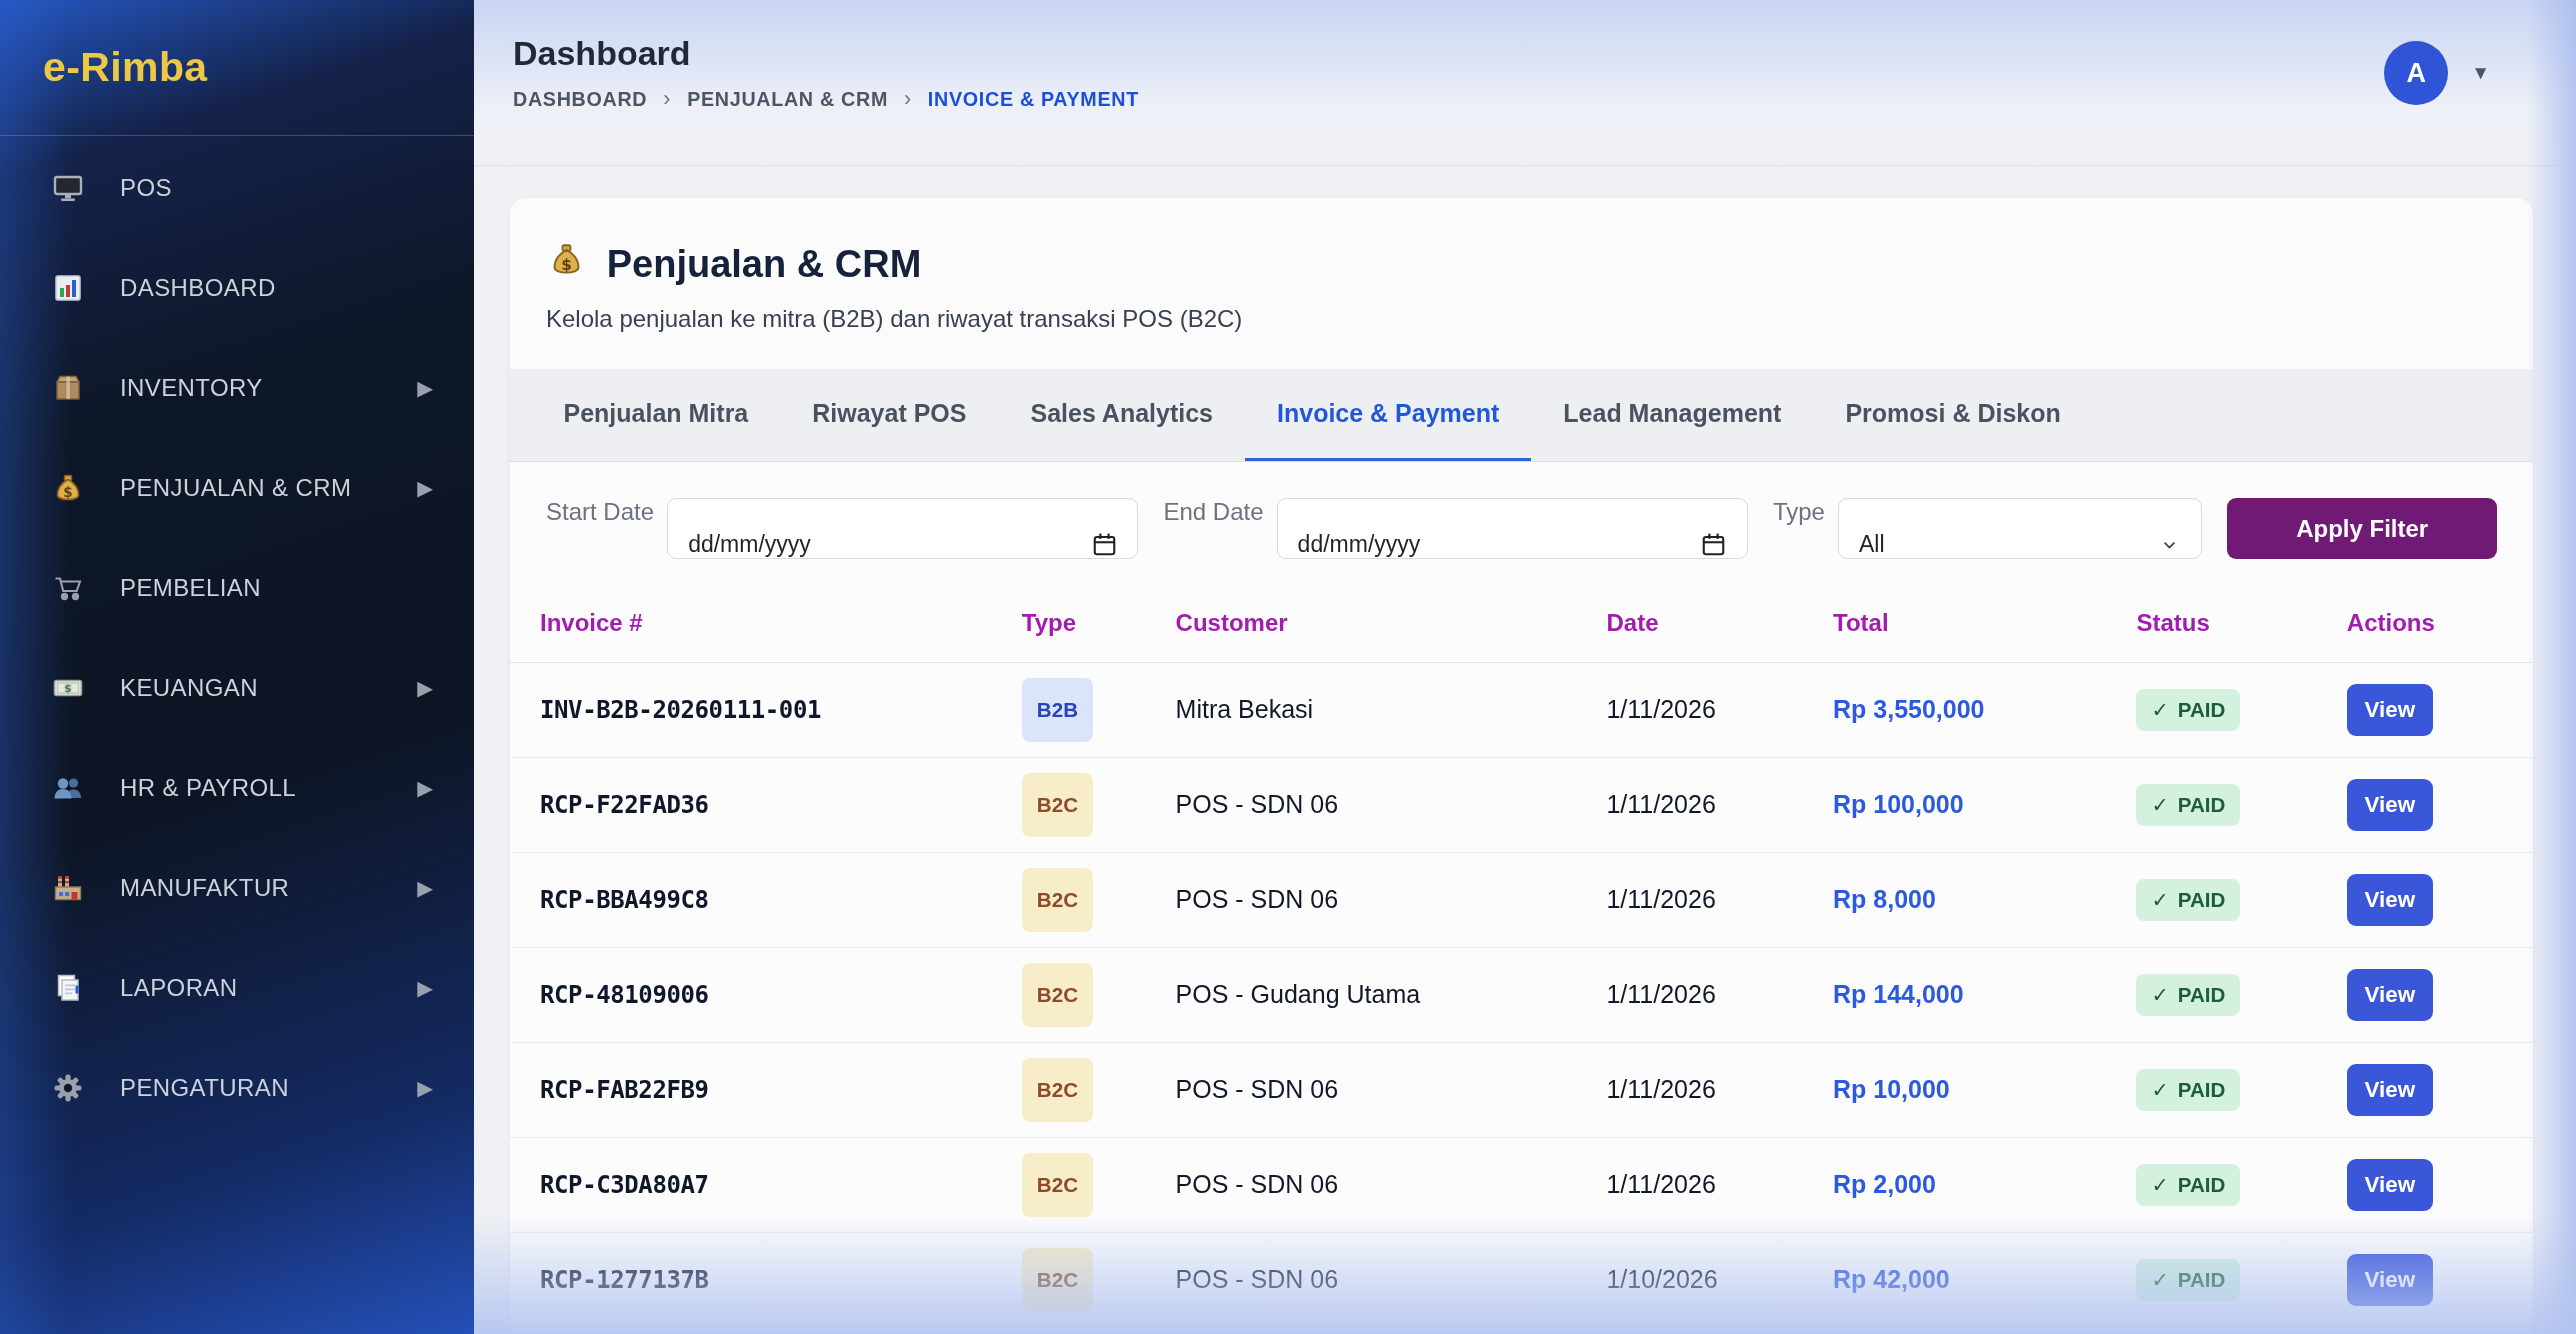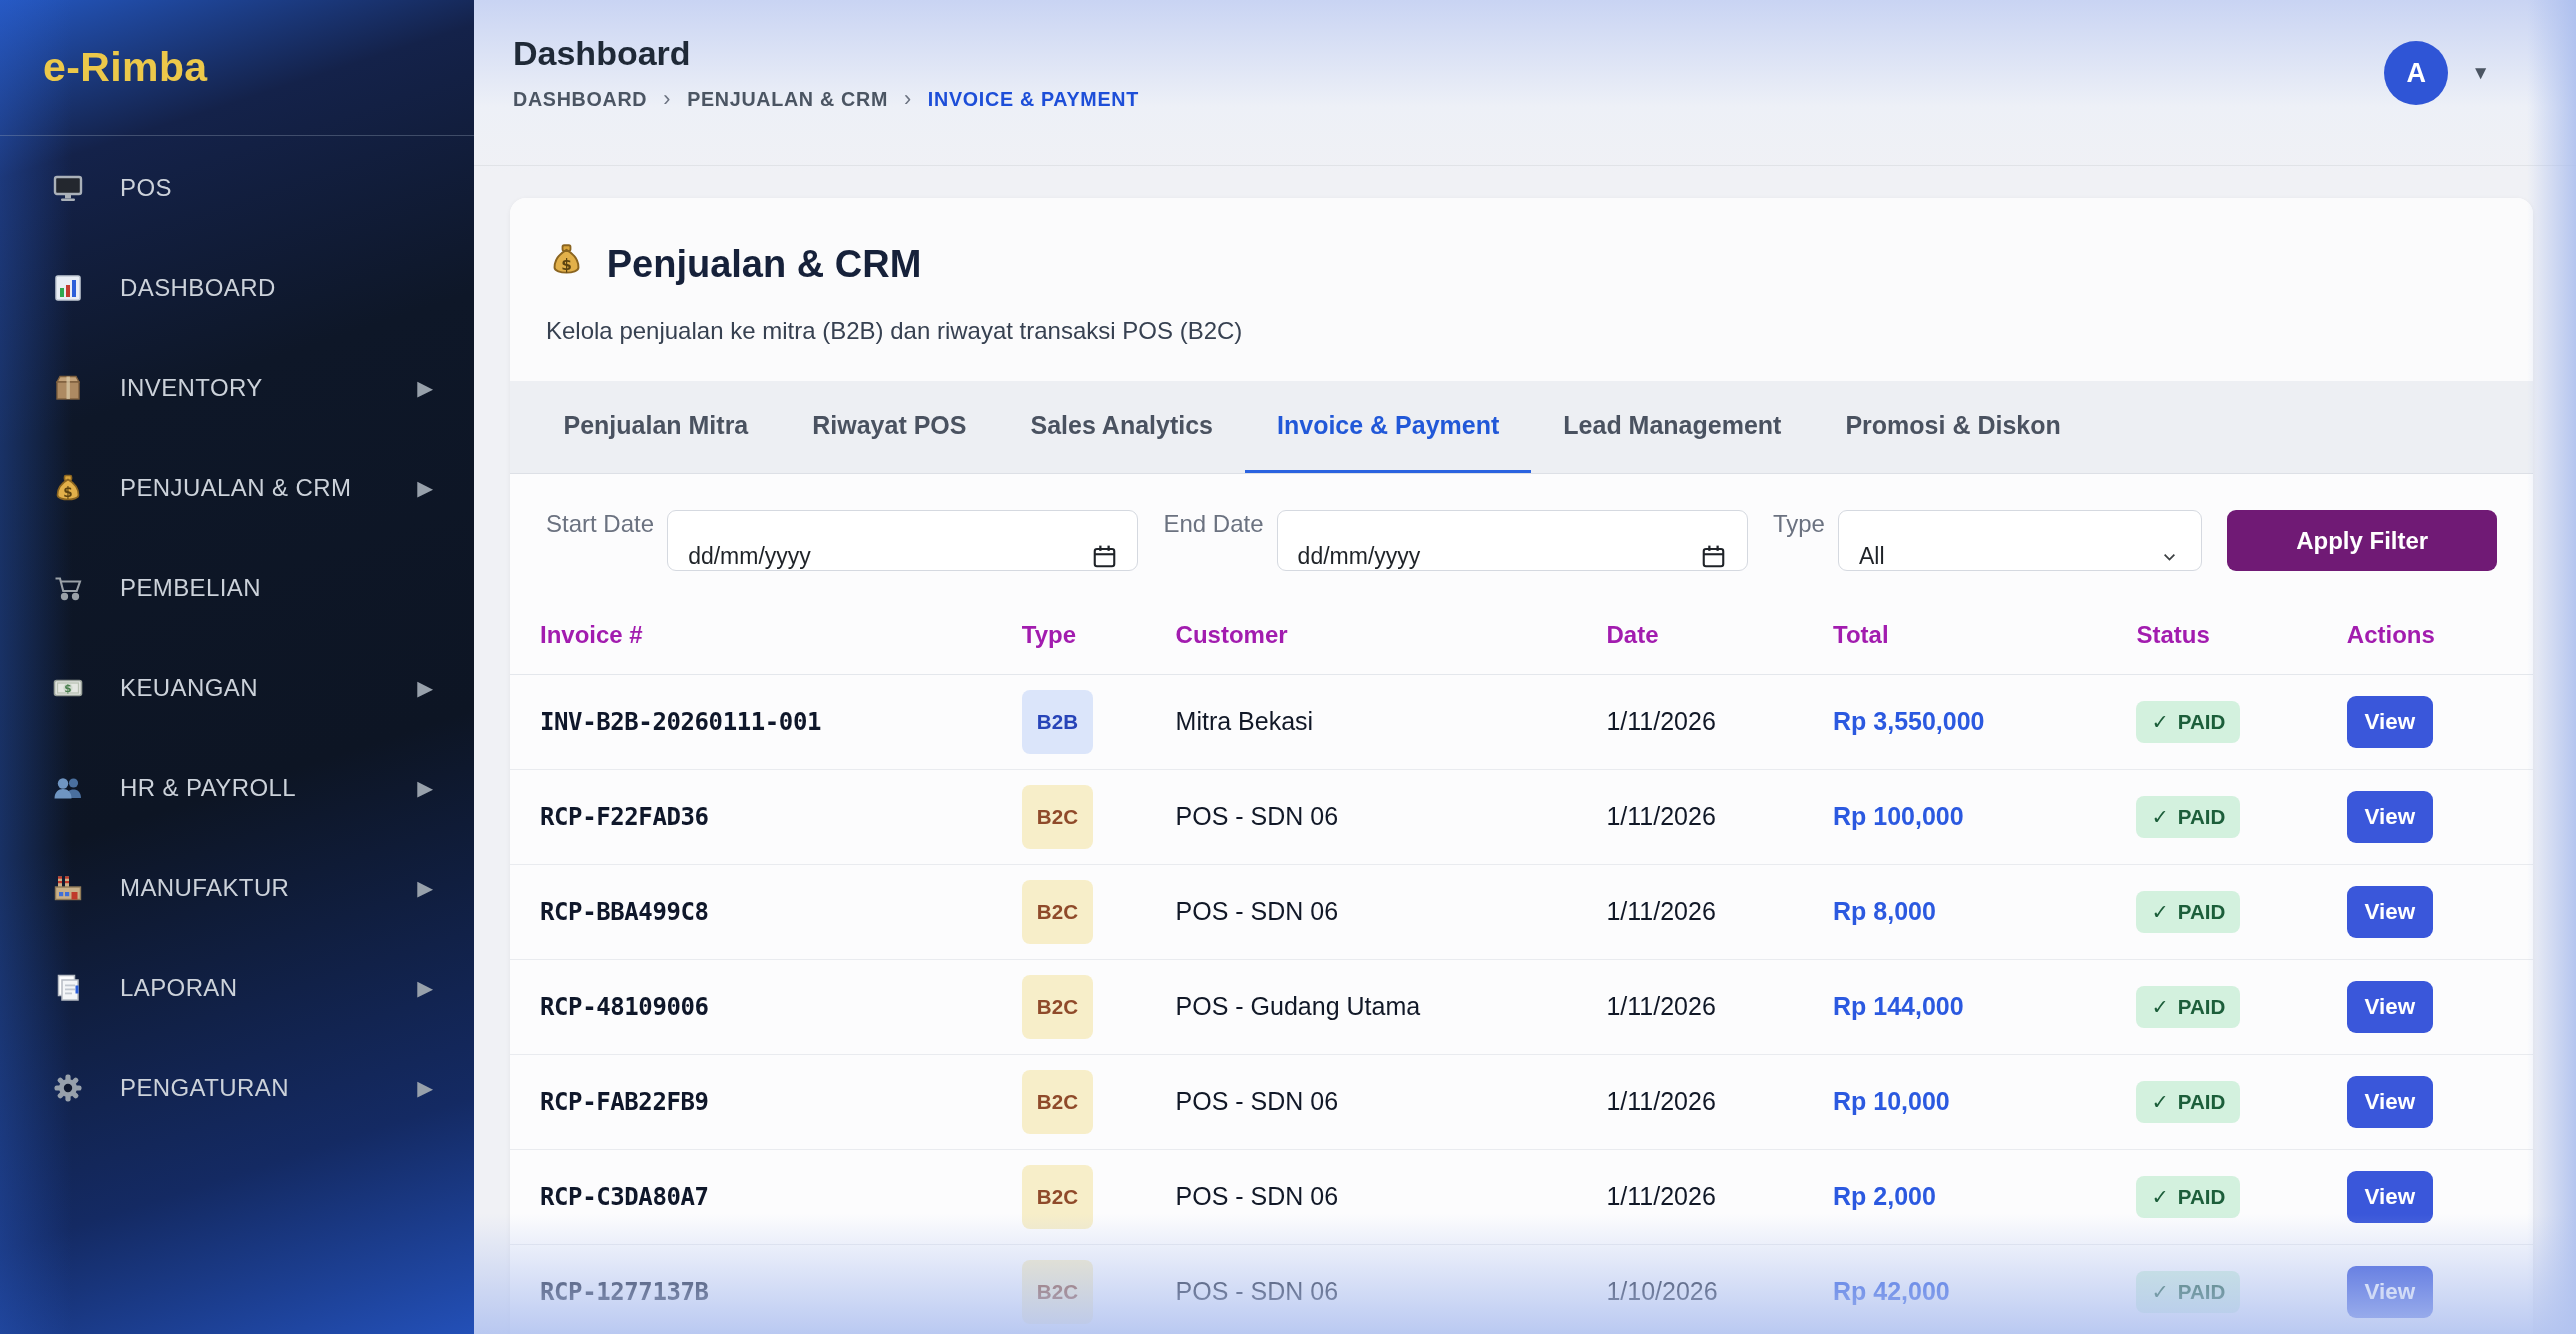--- a/index.html
+++ b/index.html
@@ -43,21 +43,21 @@
   .avatar { width:64px; height:64px; border-radius:50%; background:#2f55d6; color:#fff;
     display:flex; align-items:center; justify-content:center; font-size:27px; font-weight:700; cursor:pointer; }
   .caret-down { font-size:19px; color:#4b5563; cursor:pointer; }
 
   
   .card { margin:32px 43px 0 36px; height:1252px; background:#fcfcfd; border-radius:16px;
     box-shadow:0 1.8px 5.4px rgba(15,23,42,.06); overflow:hidden; }
   .card-head { padding:41px 36px 36px; background:#fbfbfc; }
   .card-title { display:flex; align-items:center; gap:19.7px; font-size:38px; font-weight:700; color:#16213a; }
   .card-title svg { width:41px; height:41px; }
-  .card-sub { margin-top:28px; font-size:24px; color:#374151; }
+  .card-sub { margin-top:16px; font-size:24px; color:#374151; }
 
   .tabs { display:flex; background:#edeff3; border-bottom:0.9px solid #dde0e6; height:93px; padding:0 21.5px; }
   .tab { display:flex; align-items:center; padding:0 32px; font-size:25px; font-weight:600; color:#4a5260;
     border-bottom:3.6px solid transparent; cursor:pointer; white-space:nowrap; }
   .tab.active { color:#2158d8; border-bottom-color:#2b63e0; }
 
   
   .filters { display:flex; gap:25px; padding:36px 36px 12.5px; align-items:flex-end; background:#fcfcfd; }
   .field { display:flex; flex-direction:row; gap:13.4px; }
   .field-label { font-size:24px; color:#6b7280; }

